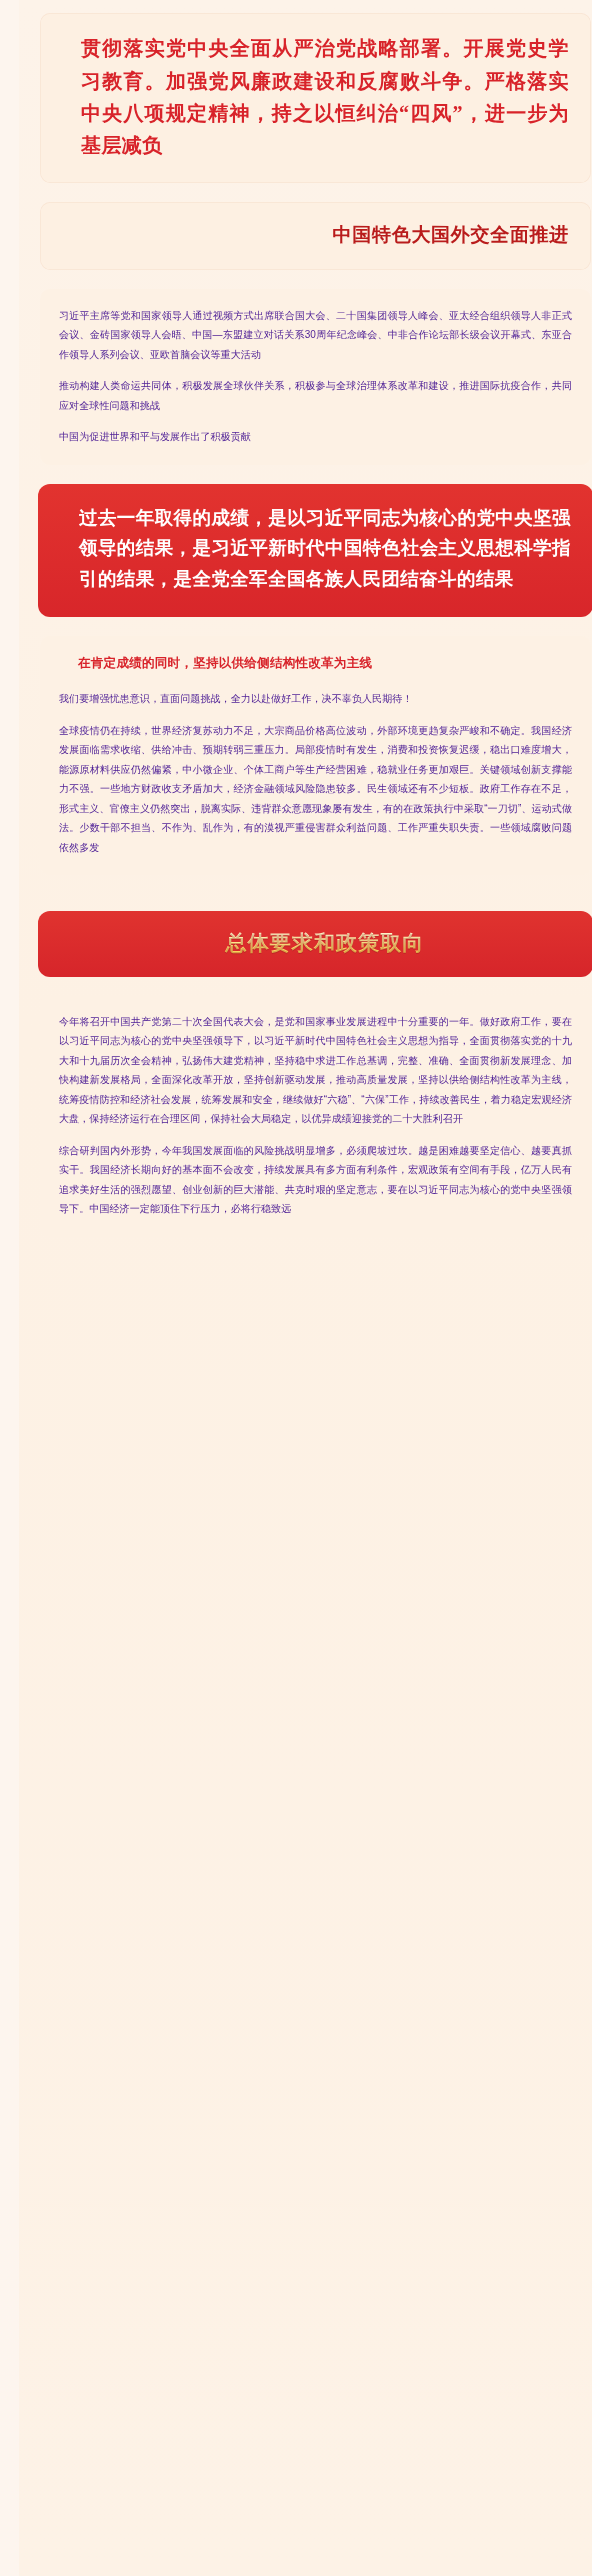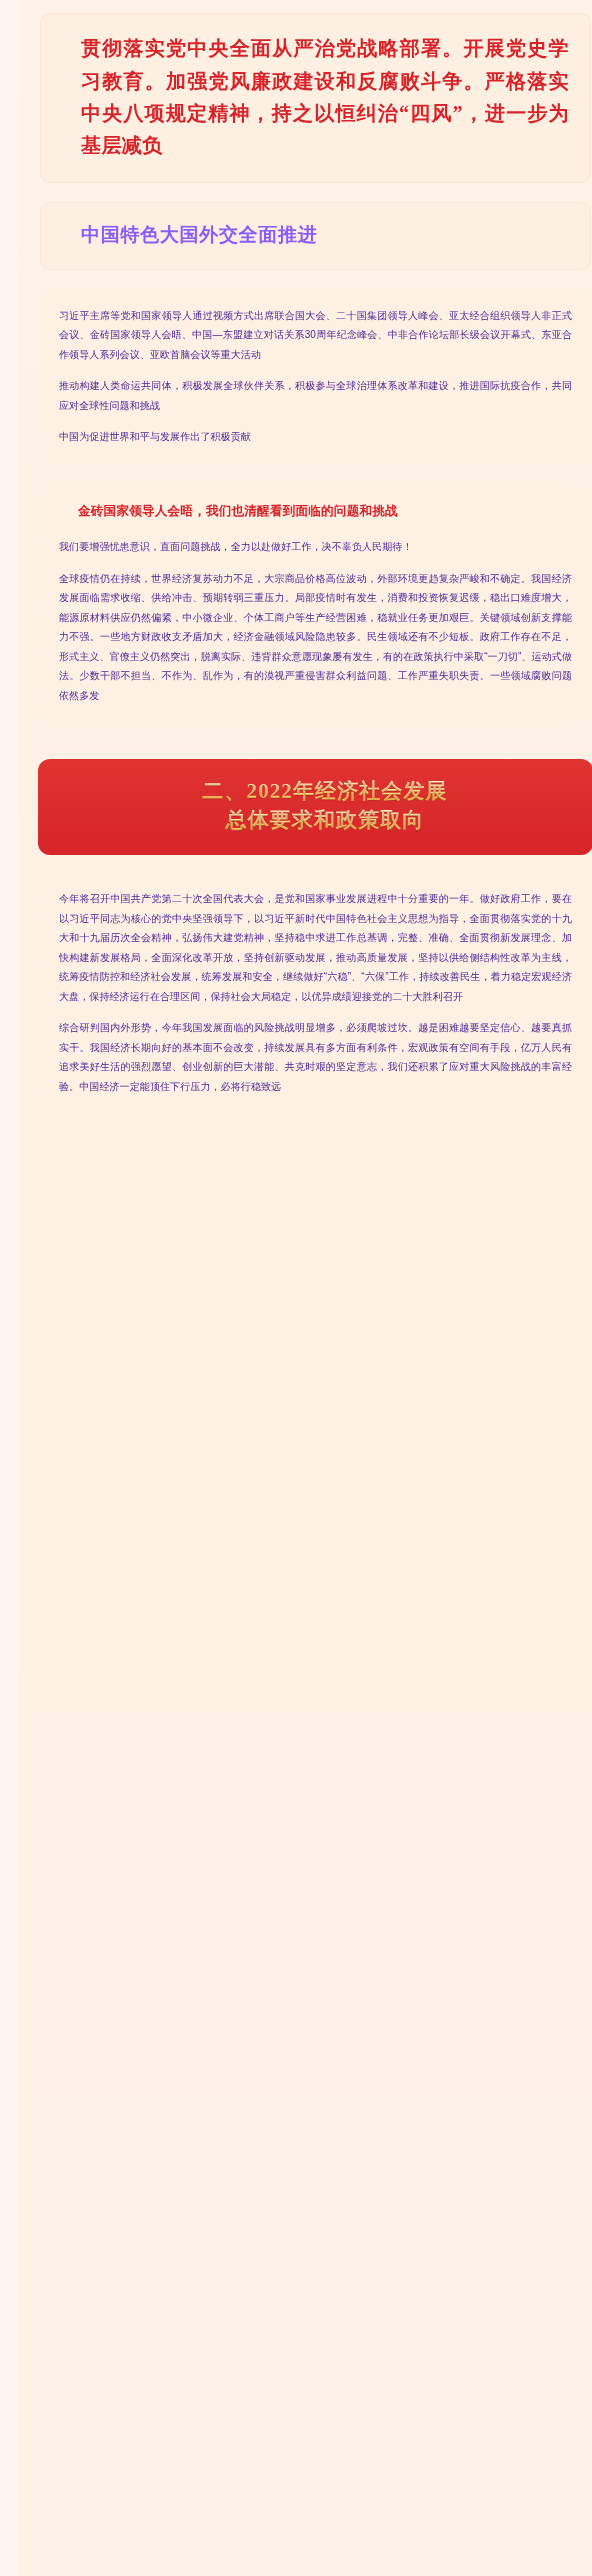--- a/index.html
+++ b/index.html
@@ -34,26 +34,26 @@
     font-weight: bold;
     font-size: 20px;
     line-height: 1.62;
     letter-spacing: 0.4px;
     text-align: justify;
     text-justify: inter-ideograph;
   }
 
   
   .title-center {
-    color: #8b5cf6;
+    color: #b91c1c;
     font-family: "Liberation Serif", serif;
     font-weight: bold;
     font-size: 19px;
     line-height: 1.5;
-    text-align: left;
+    text-align: right;
     letter-spacing: 0.7px;
   }
 
   
   .card-body {
     margin: 0 21px 19px 21px;
     background: #fdf1e4;
     border-radius: 10.4px;
     padding: 16.3px 19px 18px 19px;
   }
@@ -147,35 +147,37 @@
   <div class="card-cream">
     <div class="title-center">中国特色大国外交全面推进</div>
   </div>
 
   <div class="card-body">
     <p class="para">习近平主席等党和国家领导人通过视频方式出席联合国大会、二十国集团领导人峰会、亚太经合组织领导人非正式会议、金砖国家领导人会晤、中国—东盟建立对话关系30周年纪念峰会、中非合作论坛部长级会议开幕式、东亚合作领导人系列会议、亚欧首脑会议等重大活动</p>
     <p class="para">推动构建人类命运共同体，积极发展全球伙伴关系，积极参与全球治理体系改革和建设，推进国际抗疫合作，共同应对全球性问题和挑战</p>
     <p class="para">中国为促进世界和平与发展作出了积极贡献</p>
   </div>
 
+  <div class="banner-red">
+    <div class="txt">过去一年取得的成绩，是以习近平同志为核心的党中央坚强领导的结果，是习近平新时代中国特色社会主义思想科学指引的结果，是全党全军全国各族人民团结奋斗的结果</div>
+  </div>
 
   <div class="lead-red">
-    <div class="txt">金砖国家领导人会晤，我们也清醒看到面临的问题和挑战</div>
+    <div class="txt">在肯定成绩的同时，坚持以供给侧结构性改革为主线</div>
   </div>
   <div class="card-body attached">
     <p class="para">我们要增强忧患意识，直面问题挑战，全力以赴做好工作，决不辜负人民期待！</p>
     <p class="para">全球疫情仍在持续，世界经济复苏动力不足，大宗商品价格高位波动，外部环境更趋复杂严峻和不确定。我国经济发展面临需求收缩、供给冲击、预期转弱三重压力。局部疫情时有发生，消费和投资恢复迟缓，稳出口难度增大，能源原材料供应仍然偏紧，中小微企业、个体工商户等生产经营困难，稳就业任务更加艰巨。关键领域创新支撑能力不强。一些地方财政收支矛盾加大，经济金融领域风险隐患较多。民生领域还有不少短板。政府工作存在不足，形式主义、官僚主义仍然突出，脱离实际、违背群众意愿现象屡有发生，有的在政策执行中采取“一刀切”、运动式做法。少数干部不担当、不作为、乱作为，有的漠视严重侵害群众利益问题、工作严重失职失责。一些领域腐败问题依然多发</p>
   </div>
 
   <div class="gap-md"></div>
 
   <div class="banner-section">
-    <span class="line">二、2022年经济社会发展</span>
     <span class="line">总体要求和政策取向</span>
   </div>
 
   <div class="card-body">
     <p class="para">今年将召开中国共产党第二十次全国代表大会，是党和国家事业发展进程中十分重要的一年。做好政府工作，要在以习近平同志为核心的党中央坚强领导下，以习近平新时代中国特色社会主义思想为指导，全面贯彻落实党的十九大和十九届历次全会精神，弘扬伟大建党精神，坚持稳中求进工作总基调，完整、准确、全面贯彻新发展理念、加快构建新发展格局，全面深化改革开放，坚持创新驱动发展，推动高质量发展，坚持以供给侧结构性改革为主线，统筹疫情防控和经济社会发展，统筹发展和安全，继续做好“六稳”、“六保”工作，持续改善民生，着力稳定宏观经济大盘，保持经济运行在合理区间，保持社会大局稳定，以优异成绩迎接党的二十大胜利召开</p>
-    <p class="para">综合研判国内外形势，今年我国发展面临的风险挑战明显增多，必须爬坡过坎。越是困难越要坚定信心、越要真抓实干。我国经济长期向好的基本面不会改变，持续发展具有多方面有利条件，宏观政策有空间有手段，亿万人民有追求美好生活的强烈愿望、创业创新的巨大潜能、共克时艰的坚定意志，我们还积累了应对重大风险挑战的丰富经验。中国经济一定能顶住下行压力，必将行稳致远</p>
+    <p class="para">综合研判国内外形势，今年我国发展面临的风险挑战明显增多，必须爬坡过坎。越是困难越要坚定信心、越要真抓实干。我国经济长期向好的基本面不会改变，持续发展具有多方面有利条件，宏观政策有空间有手段，亿万人民有追求美好生活的强烈愿望、创业创新的巨大潜能、共克时艰的坚定意志，要在以习近平同志为核心的党中央坚强领导下。中国经济一定能顶住下行压力，必将行稳致远</p>
   </div>
 
 </div>
 
 
 </body></html>

